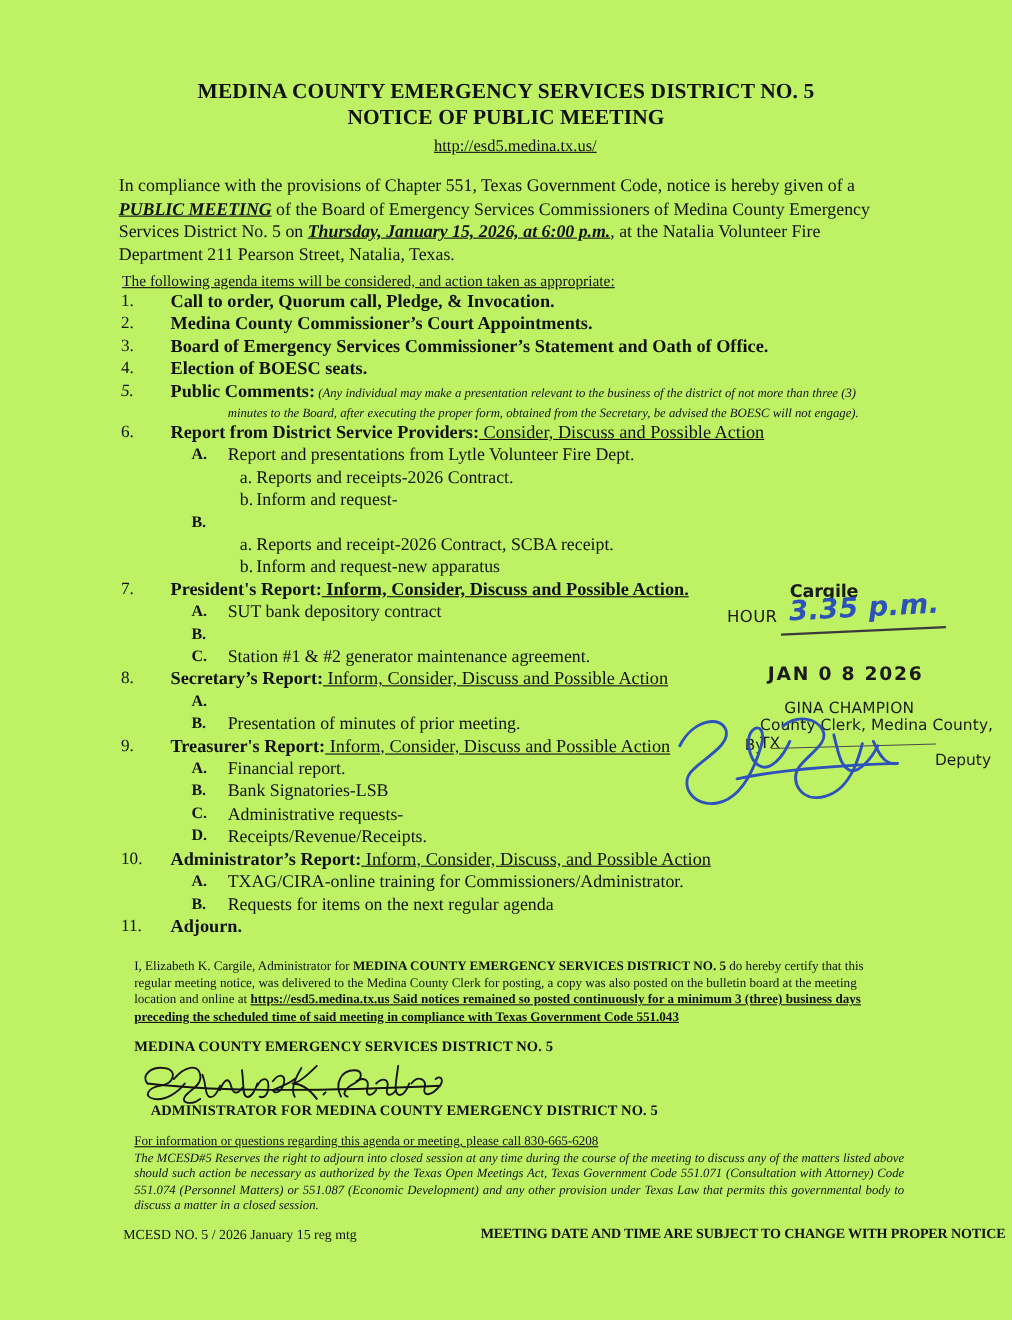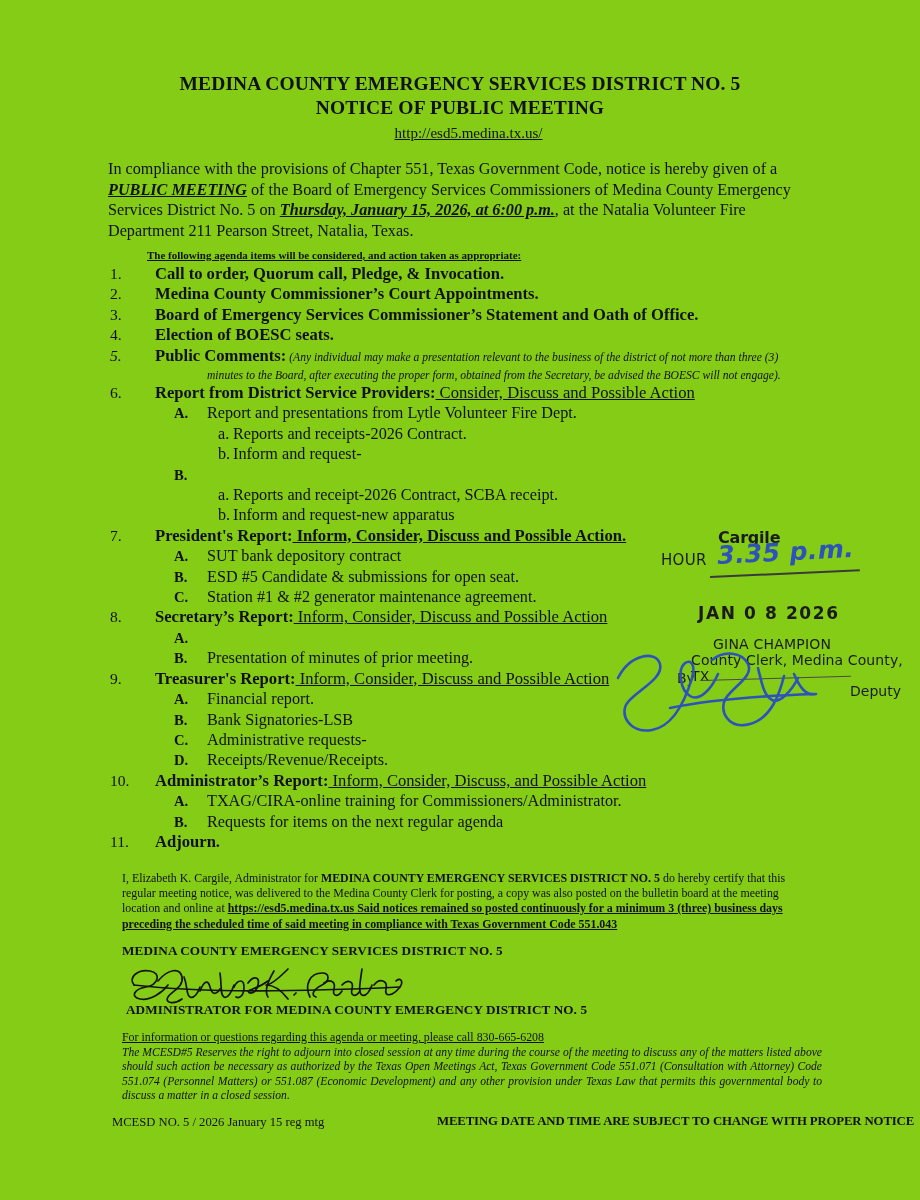--- a/index.html
+++ b/index.html
@@ -11,21 +11,21 @@
     width: 920px;
     height: 1200px;
     position: relative;
     font-family: "Liberation Serif", "DejaVu Serif", serif;
     color: #111111;
     overflow: hidden;
   }
   .page {
     position: absolute;
     inset: 0;
-    background: #84cc16;
+    background: #bef264;
   }
 
   
   .doc-header {
     position: absolute;
     left: 0;
     right: 0;
     top: 72px;
     text-align: center;
   }
@@ -54,24 +54,23 @@
     text-align: left;
   }
   .intro b { font-weight: bold; font-style: italic; }
   .u { text-decoration: underline; }
 
   
   .agenda-lead {
     position: absolute;
     left: 111px;
     top: 249px;
-    font-size: 11px;
-    font-weight: bold;
+    font-size: 14px;
+    font-weight: normal;
     text-decoration: underline;
-    margin-left: 36px;
   }
   .agenda {
     position: absolute;
     left: 0;
     top: 264px;
     width: 920px;
   }
   .row {
     position: relative;
     display: block;
@@ -259,21 +258,21 @@
 
   .admin-sig {
     position: absolute;
     left: 124px;
     top: 963px;
     width: 290px;
     height: 44px;
   }
   .admin-line {
     position: absolute;
-    left: 126px;
+    left: 137px;
     top: 1002px;
     font-size: 13.2px;
     font-weight: bold;
     letter-spacing: 0.1px;
   }
 
   .contact-line {
     position: absolute;
     left: 122px;
     top: 1030px;
@@ -332,21 +331,21 @@
       <div class="note-line2">minutes to the Board, after executing the proper form, obtained from the Secretary, be advised the BOESC will not engage).</div>
       <div class="row lv1"><span class="marker">6.</span><span>Report from District Service Providers:</span><span class="u" style="font-weight: normal;"> Consider, Discuss and Possible Action</span></div>
       <div class="row lv2"><span class="marker">A.</span><span>Report and presentations from Lytle Volunteer Fire Dept.</span></div>
       <div class="row lv3"><span class="marker">a.</span><span>Reports and receipts-2026 Contract.</span></div>
       <div class="row lv3"><span class="marker">b.</span><span>Inform and request-</span></div>
       <div class="row lv2"><span class="marker">B.</span></div>
       <div class="row lv3"><span class="marker">a.</span><span>Reports and receipt-2026 Contract, SCBA receipt.</span></div>
       <div class="row lv3"><span class="marker">b.</span><span>Inform and request-new apparatus</span></div>
       <div class="row lv1"><span class="marker">7.</span><span>President's Report:</span><span class="u" style="font-weight: bold;"> Inform, Consider, Discuss and Possible Action.</span></div>
       <div class="row lv2"><span class="marker">A.</span><span>SUT bank depository contract</span></div>
-      <div class="row lv2"><span class="marker">B.</span><span>ESD #5 Candidate &amp; submissions for open seat.</span></div>
+      <div class="row lv2"><span class="marker">B.</span></div>
       <div class="row lv2"><span class="marker">C.</span><span>Station #1 &amp; #2 generator maintenance agreement.</span></div>
       <div class="row lv1"><span class="marker">8.</span><span>Secretary’s Report:</span><span class="u" style="font-weight: normal;"> Inform, Consider, Discuss and Possible Action</span></div>
       <div class="row lv2"><span class="marker">A.</span></div>
       <div class="row lv2"><span class="marker">B.</span><span>Presentation of minutes of prior meeting.</span></div>
       <div class="row lv1"><span class="marker">9.</span><span>Treasurer's Report:</span><span class="u" style="font-weight: normal;"> Inform, Consider, Discuss and Possible Action</span></div>
       <div class="row lv2"><span class="marker">A.</span><span>Financial report.</span></div>
       <div class="row lv2"><span class="marker">B.</span><span>Bank Signatories-LSB</span></div>
       <div class="row lv2"><span class="marker">C.</span><span>Administrative requests-</span></div>
       <div class="row lv2"><span class="marker">D.</span><span>Receipts/Revenue/Receipts.</span></div>
       <div class="row lv1"><span class="marker">10.</span><span>Administrator’s Report:</span><span class="u" style="font-weight: normal;"> Inform, Consider, Discuss, and Possible Action</span></div>

